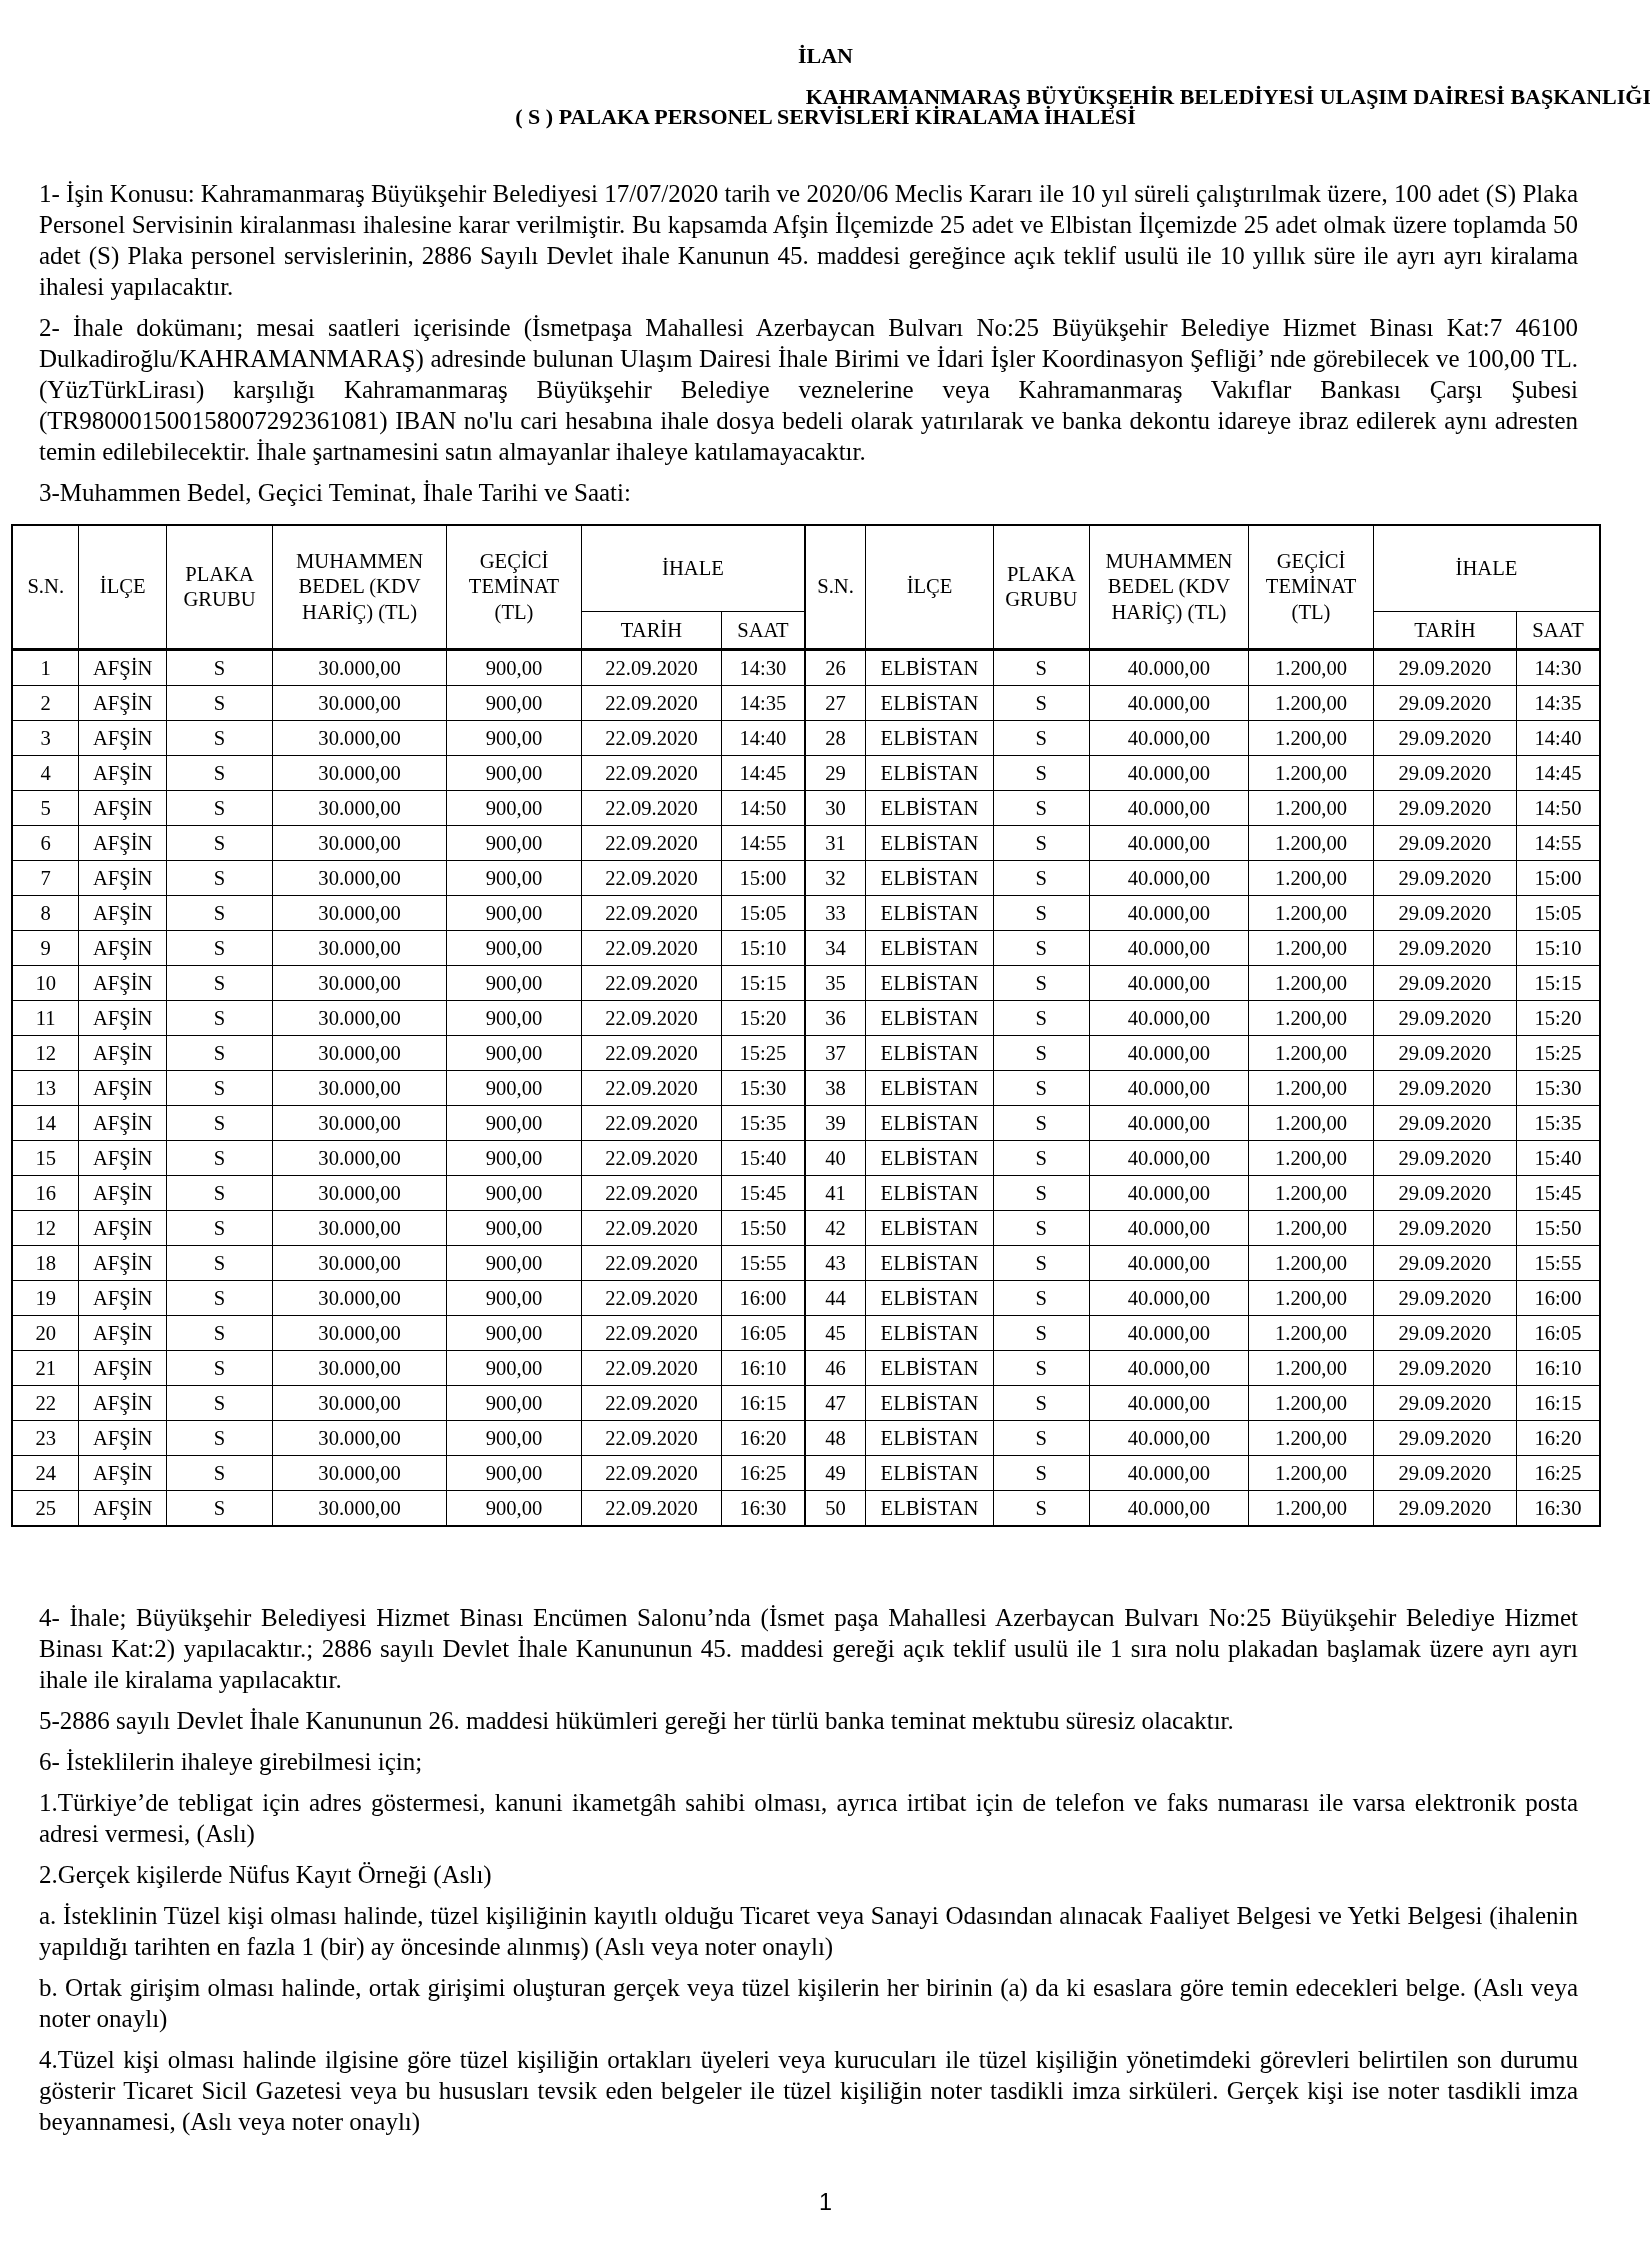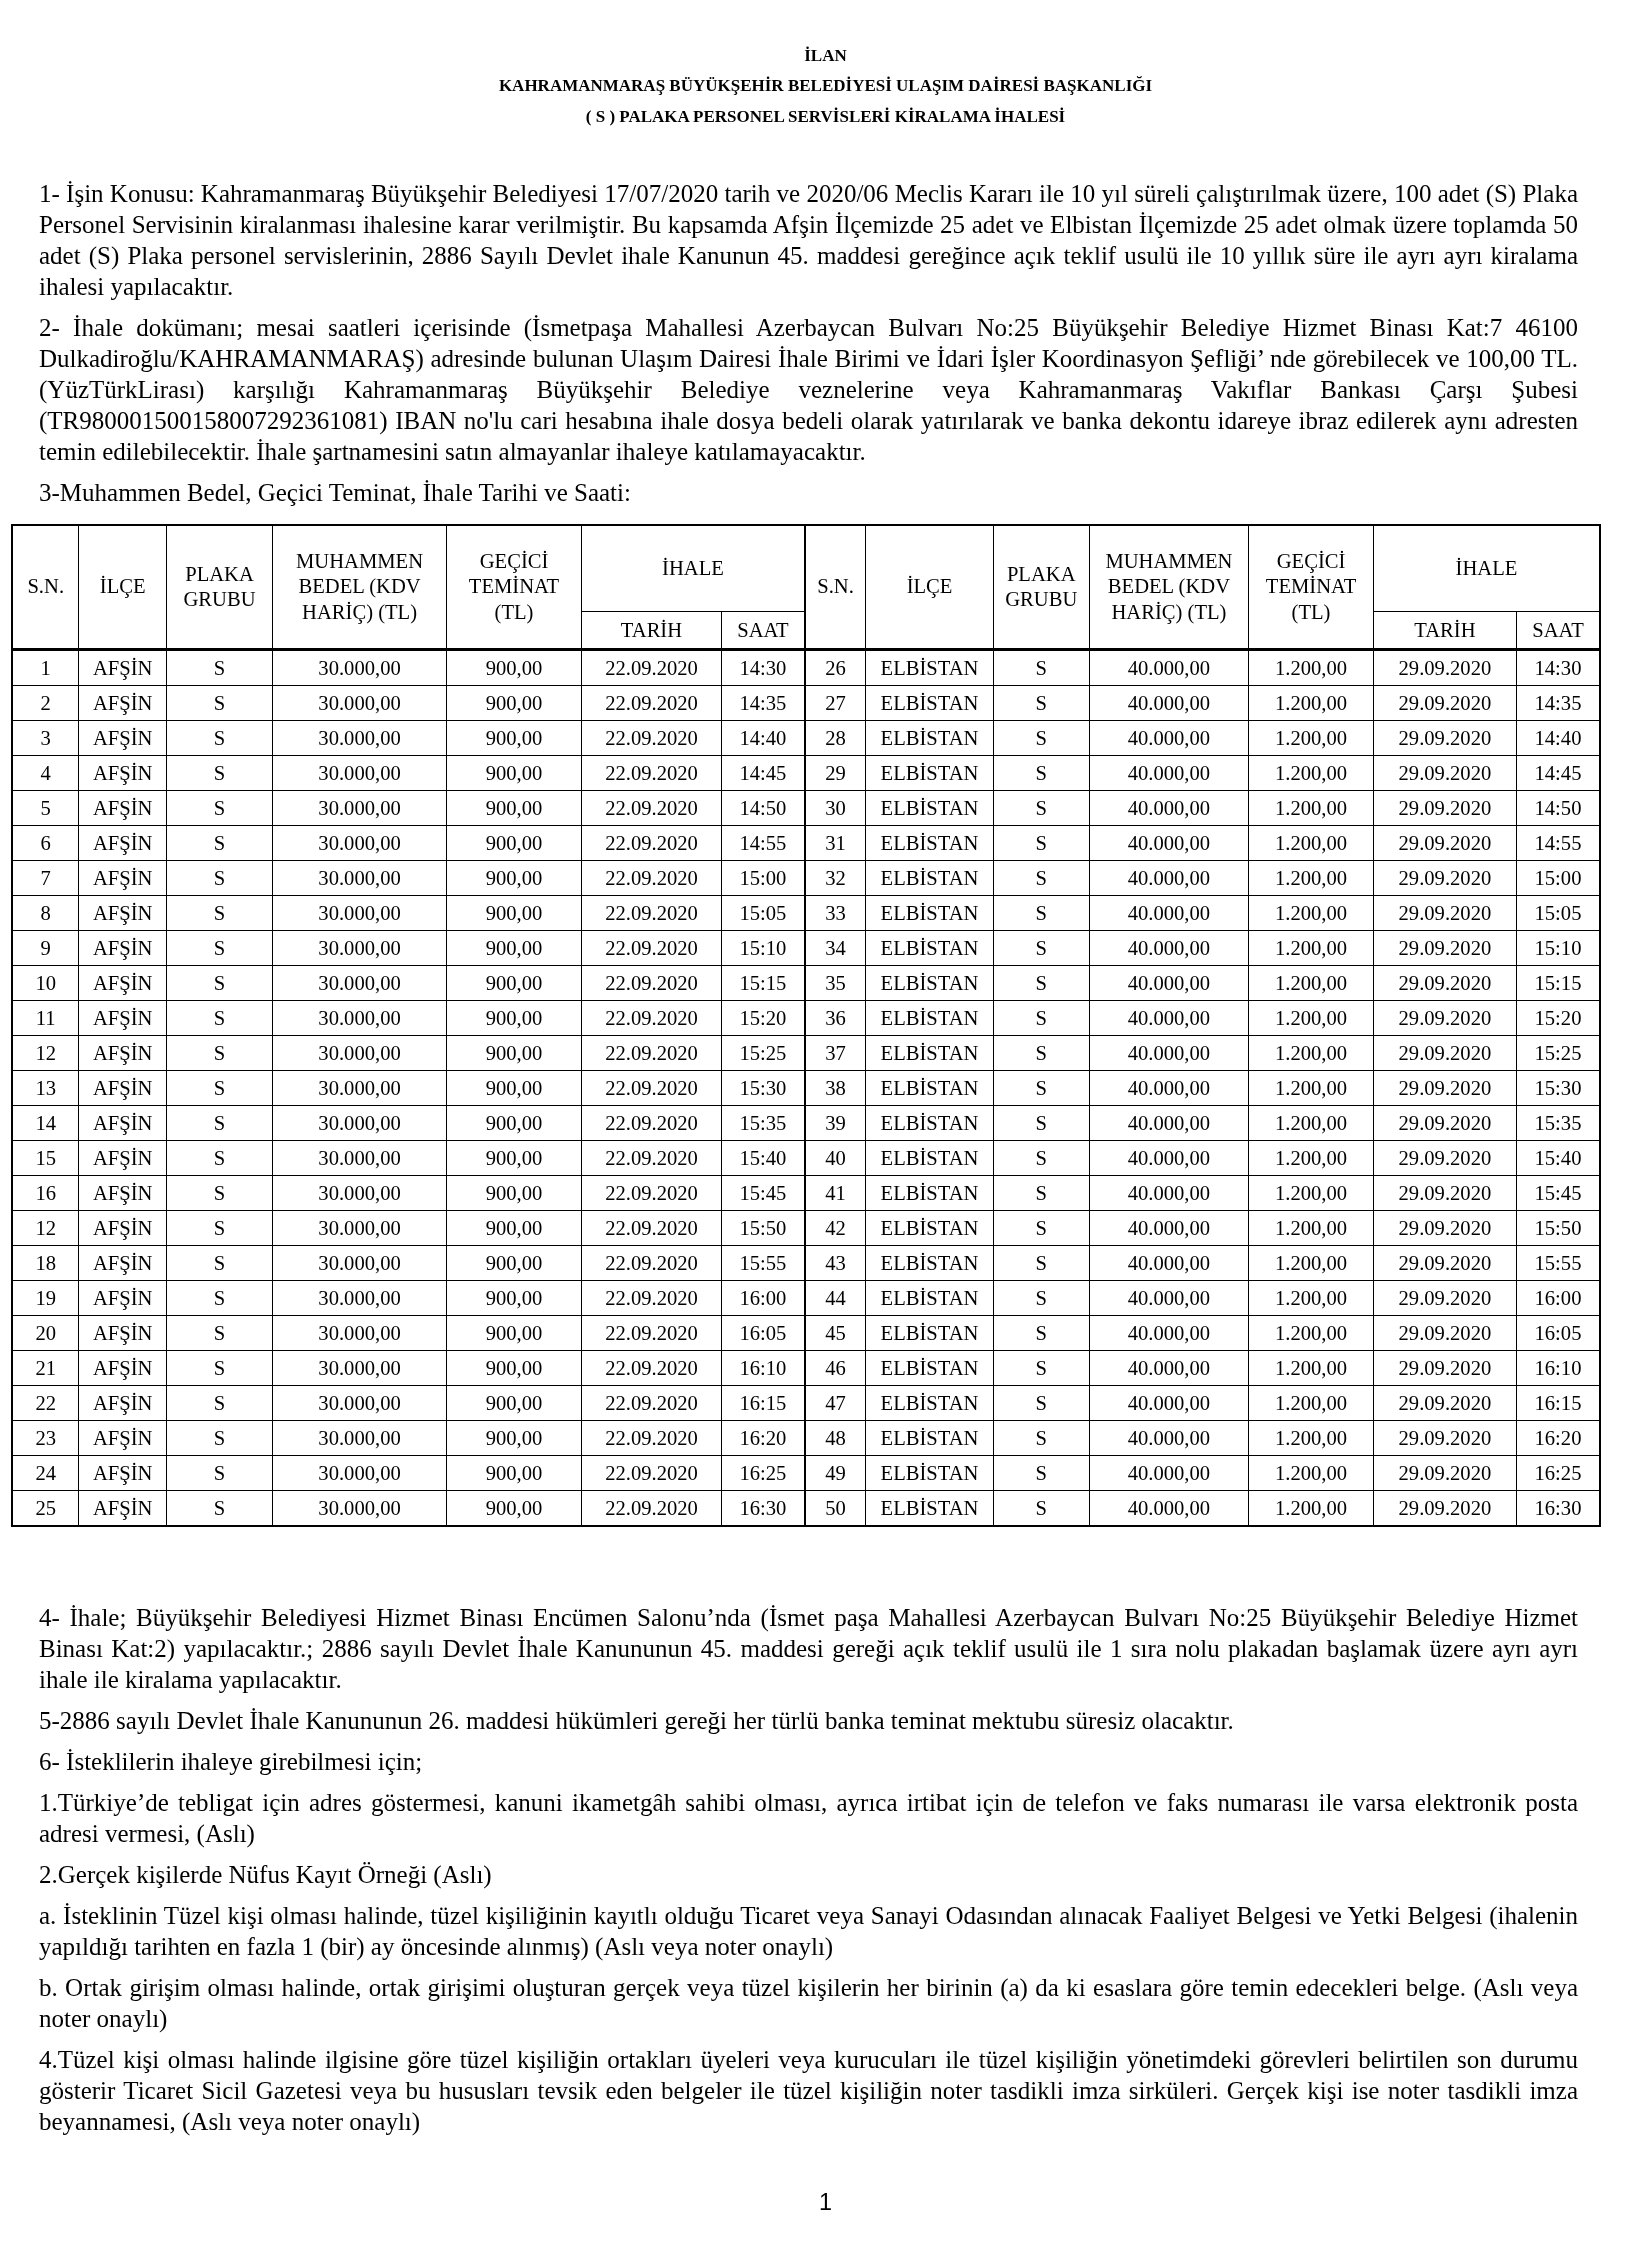--- a/index.html
+++ b/index.html
@@ -1,23 +1,23 @@
 <!DOCTYPE html>
 <html style="font-size:11px"><head>
 <meta charset="utf-8">
 <style>
   html, body { margin: 0; padding: 0; background: #ffffff; }
   body {
     width: 1651px; height: 2250px; position: relative; overflow: hidden;
     font-family: "Liberation Serif", "DejaVu Serif", serif; color: #000;
   }
   .page { position: absolute; left: 0; top: 0; width: 1651px; height: 2250px; }
-  .heading { position: absolute; left: 0; width: 1651px; text-align: center; font-weight: bold; font-size: 17px; line-height: 30px; }
+  .heading { position: absolute; left: 0; width: 1651px; text-align: center; font-weight: bold; font-size: 22px; line-height: 30px; }
   .h1 { top: 41px; }
-  .h2 { top: 71px; }
+  .h2 { top: 82px; text-align: right; }
   .h3 { top: 102px; }
   .body-text {
     position: absolute; left: 29px; width: 1559px;
     font-size: 25px; line-height: 31px; text-align: justify;
   }
   .body-text p { margin: 10px; }
   .top-text { top: 168px; }
   .bottom-text { top: 1592px; }
   table.ihale {
     position: absolute; left: 11px; top: 524px; width: 1590px;

